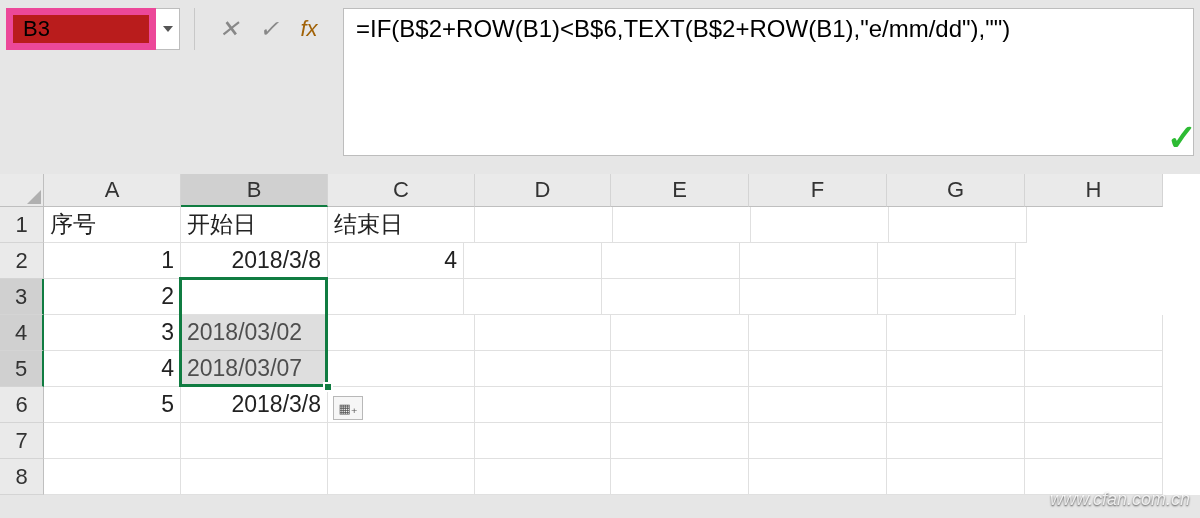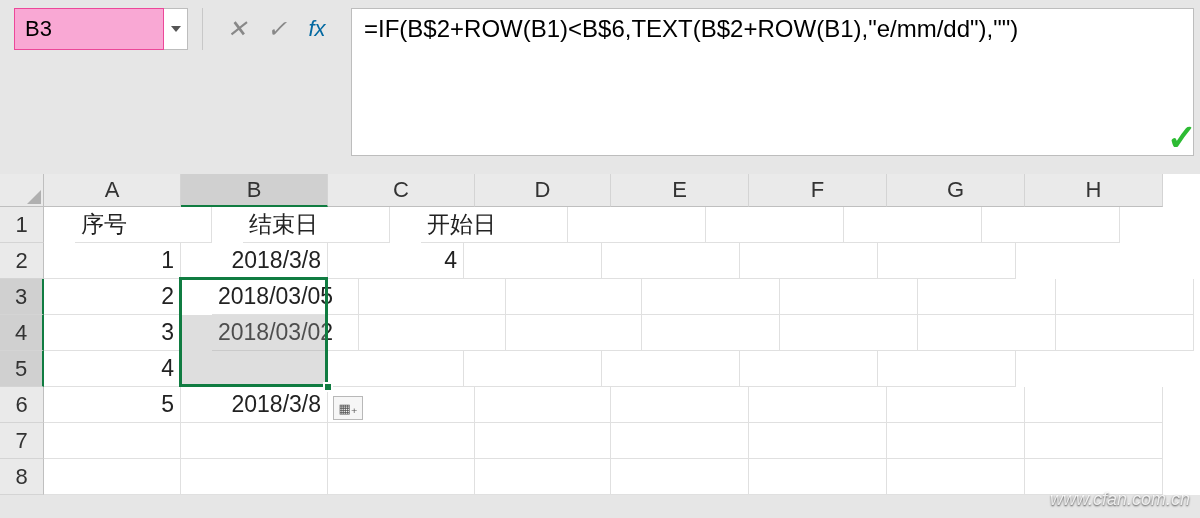--- a/index.html
+++ b/index.html
@@ -1,41 +1,41 @@
 <!DOCTYPE html>
 <html><head>
 <meta charset="utf-8">
 <style>
 * { box-sizing: border-box; margin: 0; padding: 0; font-family: "Segoe UI", Arial, sans-serif; }
 body { background: #e6e6e6; width: 1200px; height: 518px; overflow: hidden; position: relative; }
 
 .formula-bar { display: flex; align-items: flex-start; padding: 8px 6px; height: 170px; background: #e6e6e6; }
 .name-box-wrap { display: flex; align-items: center; height: 42px; }
-.name-box { width: 150px; height: 42px; background: #f9a8d4; border: 1px solid #ec4899; font-size: 22px; padding: 4px 10px; margin-left: 8px; }
+.name-box { width: 150px; height: 42px; background: #b91c1c; border: 7px solid #ec4899; font-size: 22px; padding: 4px 10px; }
 .nb-dd { width: 24px; height: 42px; display: flex; align-items: center; justify-content: center; color: #444; font-size: 14px; background:#fff;border:1px solid #bdbdbd;border-left:none; }
 .fb-divider { width: 1px; background: #c8c8c8; height: 42px; margin: 0 14px; }
 .fb-btn { width: 40px; height: 42px; display: flex; align-items: center; justify-content: center; font-size: 24px; color: #888; font-style: italic; }
-.fb-btn.fx { font-family: "Times New Roman", serif; color: #0369a1; font-size: 22px; }
+.fb-btn.fx { font-family: "Times New Roman", serif; color: #a16207; font-size: 22px; }
 .formula-input { flex: 1; height: 148px; background: #fff; border: 1px solid #bdbdbd; font-size: 24px; padding: 6px 12px; margin-left: 14px; position: relative; }
 .checkmark { position: absolute; bottom: -4px; right: -4px; color: #2dbb33; font-size: 36px; font-weight: bold; }
 
 .grid { position: relative; background: #fff; margin-top: 4px; }
 .sel-all { position: absolute; left: 0; top: 0; width: 44px; height: 33px; background: #eaeaea; border-right: 1px solid #bfbfbf; border-bottom: 1px solid #bfbfbf; }
 .sel-all svg { position:absolute; right:2px; bottom:2px; }
 .col-headers { display: flex; margin-left: 44px; height: 33px; }
 .col-h { border-right: 1px solid #d4d4d4; border-bottom: 1px solid #bfbfbf; background: #eaeaea; display: flex; align-items: center; justify-content: center; font-size: 22px; color: #333; }
 .col-h.sel { background: #d0d0d0; border-bottom: 2px solid #107c41; }
 
 .rows { }
 .row { display: flex; height: 36px; }
 .row-h { width: 44px; border-right: 1px solid #bfbfbf; border-bottom: 1px solid #d4d4d4; background: #eaeaea; display: flex; align-items: center; justify-content: center; font-size: 22px; color: #333; }
 .row-h.sel { background: #d0d0d0; border-right: 2px solid #107c41; }
 .cell { border-right: 1px solid #e0e0e0; border-bottom: 1px solid #e0e0e0; display: flex; align-items: center; font-size: 23px; padding: 0 6px; color: #222; }
 .cell.r { justify-content: flex-end; }
-.cell.l { justify-content: flex-start; margin-left: 31px; }
+.cell.l { justify-content: flex-start; }
 
 .cw-A{width:137px}.cw-B{width:147px}.cw-C{width:147px}.cw-D{width:136px}.cw-E{width:138px}.cw-F{width:138px}.cw-G{width:138px}.cw-H{width:138px}
 
 .sel-rect { position: absolute; border: 3px solid #107c41; pointer-events: none; z-index: 5; }
 .sel-shade { position: absolute; background: rgba(160,160,160,.35); pointer-events: none; z-index: 4; }
 .fill-handle { position: absolute; width: 10px; height: 10px; background: #107c41; border: 2px solid #fff; z-index: 6; }
 
 .autofill-ico { position: absolute; width: 30px; height: 24px; border: 1px solid #b8b8b8; background: #f6f6f6; display:flex; align-items:center; justify-content:center; z-index:7; }
 .autofill-ico span{ font-size:13px; color:#555; }
 
@@ -82,41 +82,40 @@
     <div class="col-h cw-D">D</div>
     <div class="col-h cw-E">E</div>
     <div class="col-h cw-F">F</div>
     <div class="col-h cw-G">G</div>
     <div class="col-h cw-H">H</div>
   </div>
   <div class="rows">
     <div class="row">
       <div class="row-h">1</div>
       <div class="cell l cw-A">序号</div>
+      <div class="cell l cw-B">开始日</div>
       <div class="cell l cw-C">结束日</div>
-      <div class="cell l cw-B">开始日</div>
       <div class="cell cw-E"></div>
       <div class="cell cw-F"></div>
       <div class="cell cw-G"></div>
       <div class="cell cw-H"></div>
     </div>
     <div class="row">
       <div class="row-h">2</div>
       <div class="cell r cw-A">1</div>
       <div class="cell r cw-C">2018/3/8</div>
       <div class="cell r cw-D">4</div>
       <div class="cell cw-E"></div>
       <div class="cell cw-F"></div>
       <div class="cell cw-G"></div>
       <div class="cell cw-H"></div>
     </div>
     <div class="row">
       <div class="row-h sel">3</div>
       <div class="cell r cw-A">2</div>
-      <div class="cell l cw-B">2018/03/05</div>
       <div class="cell cw-C"></div>
       <div class="cell cw-D"></div>
       <div class="cell cw-E"></div>
       <div class="cell cw-F"></div>
       <div class="cell cw-G"></div>
       <div class="cell cw-H"></div>
     </div>
     <div class="row">
       <div class="row-h sel">4</div>
       <div class="cell r cw-A">3</div>
@@ -124,20 +123,21 @@
       <div class="cell cw-C"></div>
       <div class="cell cw-D"></div>
       <div class="cell cw-E"></div>
       <div class="cell cw-F"></div>
       <div class="cell cw-G"></div>
       <div class="cell cw-H"></div>
     </div>
     <div class="row">
       <div class="row-h sel">5</div>
       <div class="cell r cw-A">4</div>
+      <div class="cell l cw-B">2018/03/07</div>
       <div class="cell cw-C"></div>
       <div class="cell cw-D"></div>
       <div class="cell cw-E"></div>
       <div class="cell cw-F"></div>
       <div class="cell cw-G"></div>
       <div class="cell cw-H"></div>
     </div>
     <div class="row">
       <div class="row-h">6</div>
       <div class="cell r cw-A">5</div>

